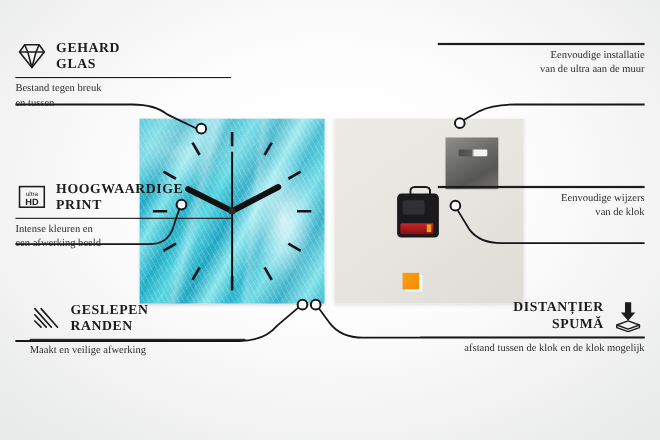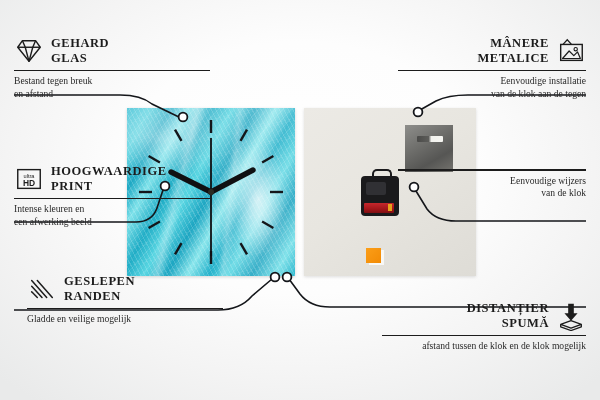--- a/index.html
+++ b/index.html
@@ -91,21 +91,21 @@
     font-size:9.6px;color:#2a2a2a;line-height:1.34;margin-top:4px;
   }
   .f-desc.right{text-align:right;}
   .f-icon{flex:0 0 auto;width:30px;height:30px;display:block;}
   
   #feat-glass{left:14px;top:36px;width:196px;}
   #feat-print{left:14px;top:164px;width:196px;}
   #feat-edges{left:14px;top:274px;width:196px;margin-left:13px;}
   #feat-handles{left:398px;top:36px;width:188px;}
   #feat-mech{left:398px;top:166px;width:188px;}
-  #feat-spacer{left:382px;top:272px;width:204px;margin-top:29px;}
+  #feat-spacer{left:382px;top:272px;width:204px;}
 </style>
 </head>
 <body>
 
 <div id="stage">
 
   <div id="product">
 
     <div class="clock-face">
       <div class="feather"></div>
@@ -175,21 +175,21 @@
         </g>
       </svg>
       <div>
         <div class="f-title">GEHARD</div>
         <div class="f-title">GLAS</div>
       </div>
     </div>
     <div class="f-rule"></div>
     <div class="f-desc">
       <div>Bestand tegen breuk</div>
-      <div>en afstand</div>
+      <div>en tussen</div>
     </div>
   </div>
 
   <div class="feature" id="feat-print">
     <div class="f-head">
       <svg class="f-icon" viewBox="0 0 32 32">
         <rect x="4" y="6" width="24" height="20" fill="none" stroke="#1c1c1c" stroke-width="1.5"></rect>
         <text x="16" y="15" font-family="Liberation Sans, sans-serif" font-size="6" text-anchor="middle" fill="#1c1c1c">ultra</text>
         <text x="16" y="23.5" font-family="Liberation Sans, sans-serif" font-size="9" font-weight="bold" text-anchor="middle" fill="#1c1c1c">HD</text>
       </svg>
@@ -215,41 +215,29 @@
             <path d="M11,7 L27,25"></path>
         </g>
       </svg>
       <div>
         <div class="f-title">GESLEPEN</div>
         <div class="f-title">RANDEN</div>
       </div>
     </div>
     <div class="f-rule"></div>
     <div class="f-desc">
-      <div>Gladde en veilige mogelijk</div>
+      <div>Maakt en veilige afwerking</div>
     </div>
   </div>
 
   <div class="feature" id="feat-handles">
-    <div class="f-head right">
-      <div>
-        <div class="f-title right">MÂNERE</div>
-        <div class="f-title right">METALICE</div>
-      </div>
-      <svg class="f-icon" viewBox="0 0 32 32">
-        <rect x="5" y="9" width="23" height="17" fill="none" stroke="#1c1c1c" stroke-width="1.5"></rect>
-        <path d="M16.5,9 L12,4 L7.5,9" fill="none" stroke="#1c1c1c" stroke-width="1.3"></path>
-        <path d="M7,24 L14,16 L19,21 L23,17 L26,24 Z" fill="none" stroke="#1c1c1c" stroke-width="1.3" stroke-linejoin="round"></path>
-        <circle cx="21" cy="14" r="1.8" fill="none" stroke="#1c1c1c" stroke-width="1.2"></circle>
-      </svg>
-    </div>
     <div class="f-rule"></div>
     <div class="f-desc right">
       <div>Eenvoudige installatie</div>
-      <div>van de klok aan de tegen</div>
+      <div>van de ultra aan de muur</div>
     </div>
   </div>
 
   <div class="feature" id="feat-mech">
     <div class="f-rule"></div>
     <div class="f-desc right">
       <div>Eenvoudige wijzers</div>
       <div>van de klok</div>
     </div>
   </div>

